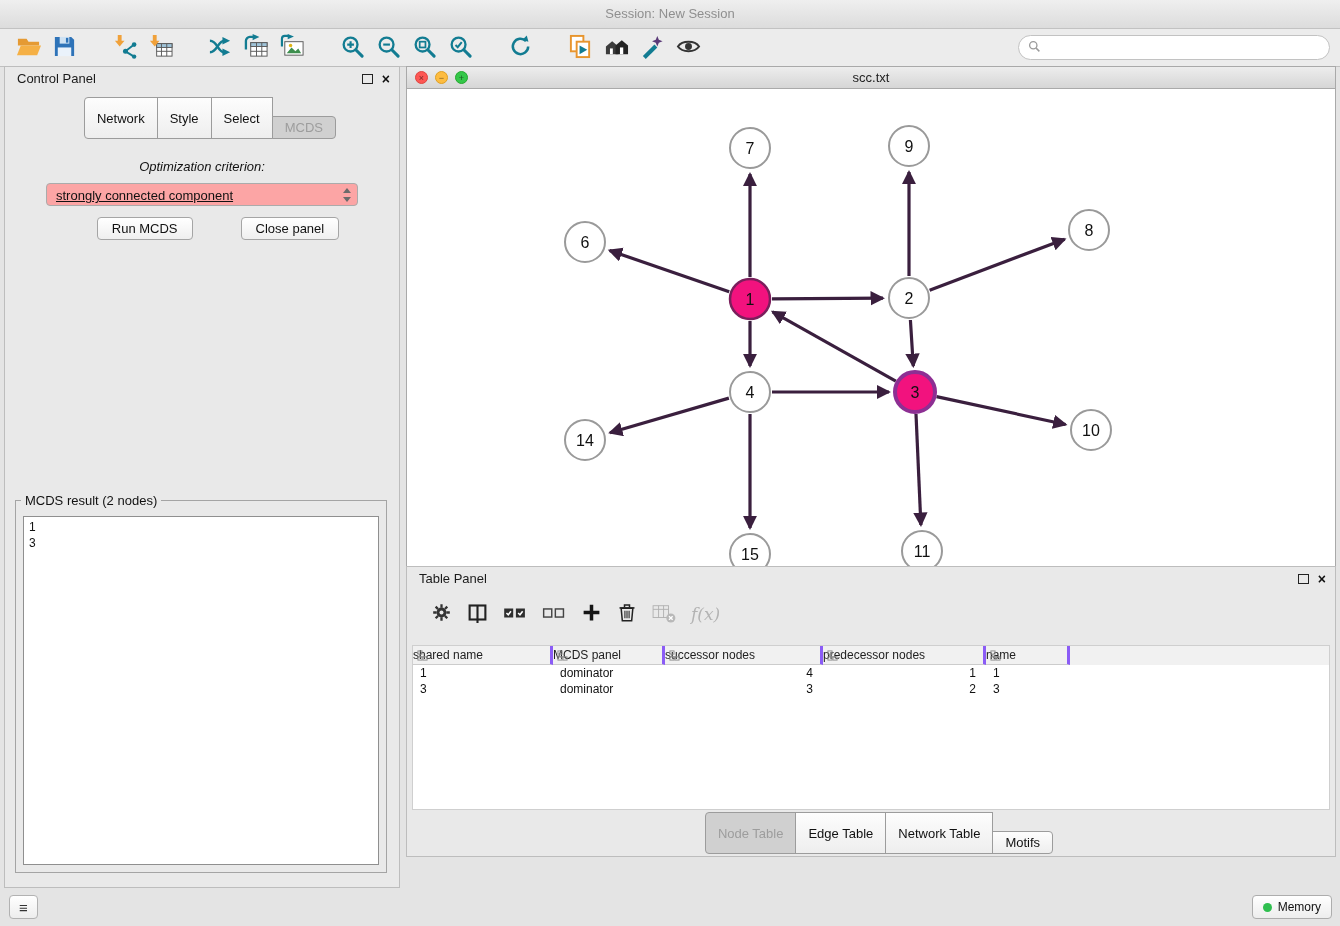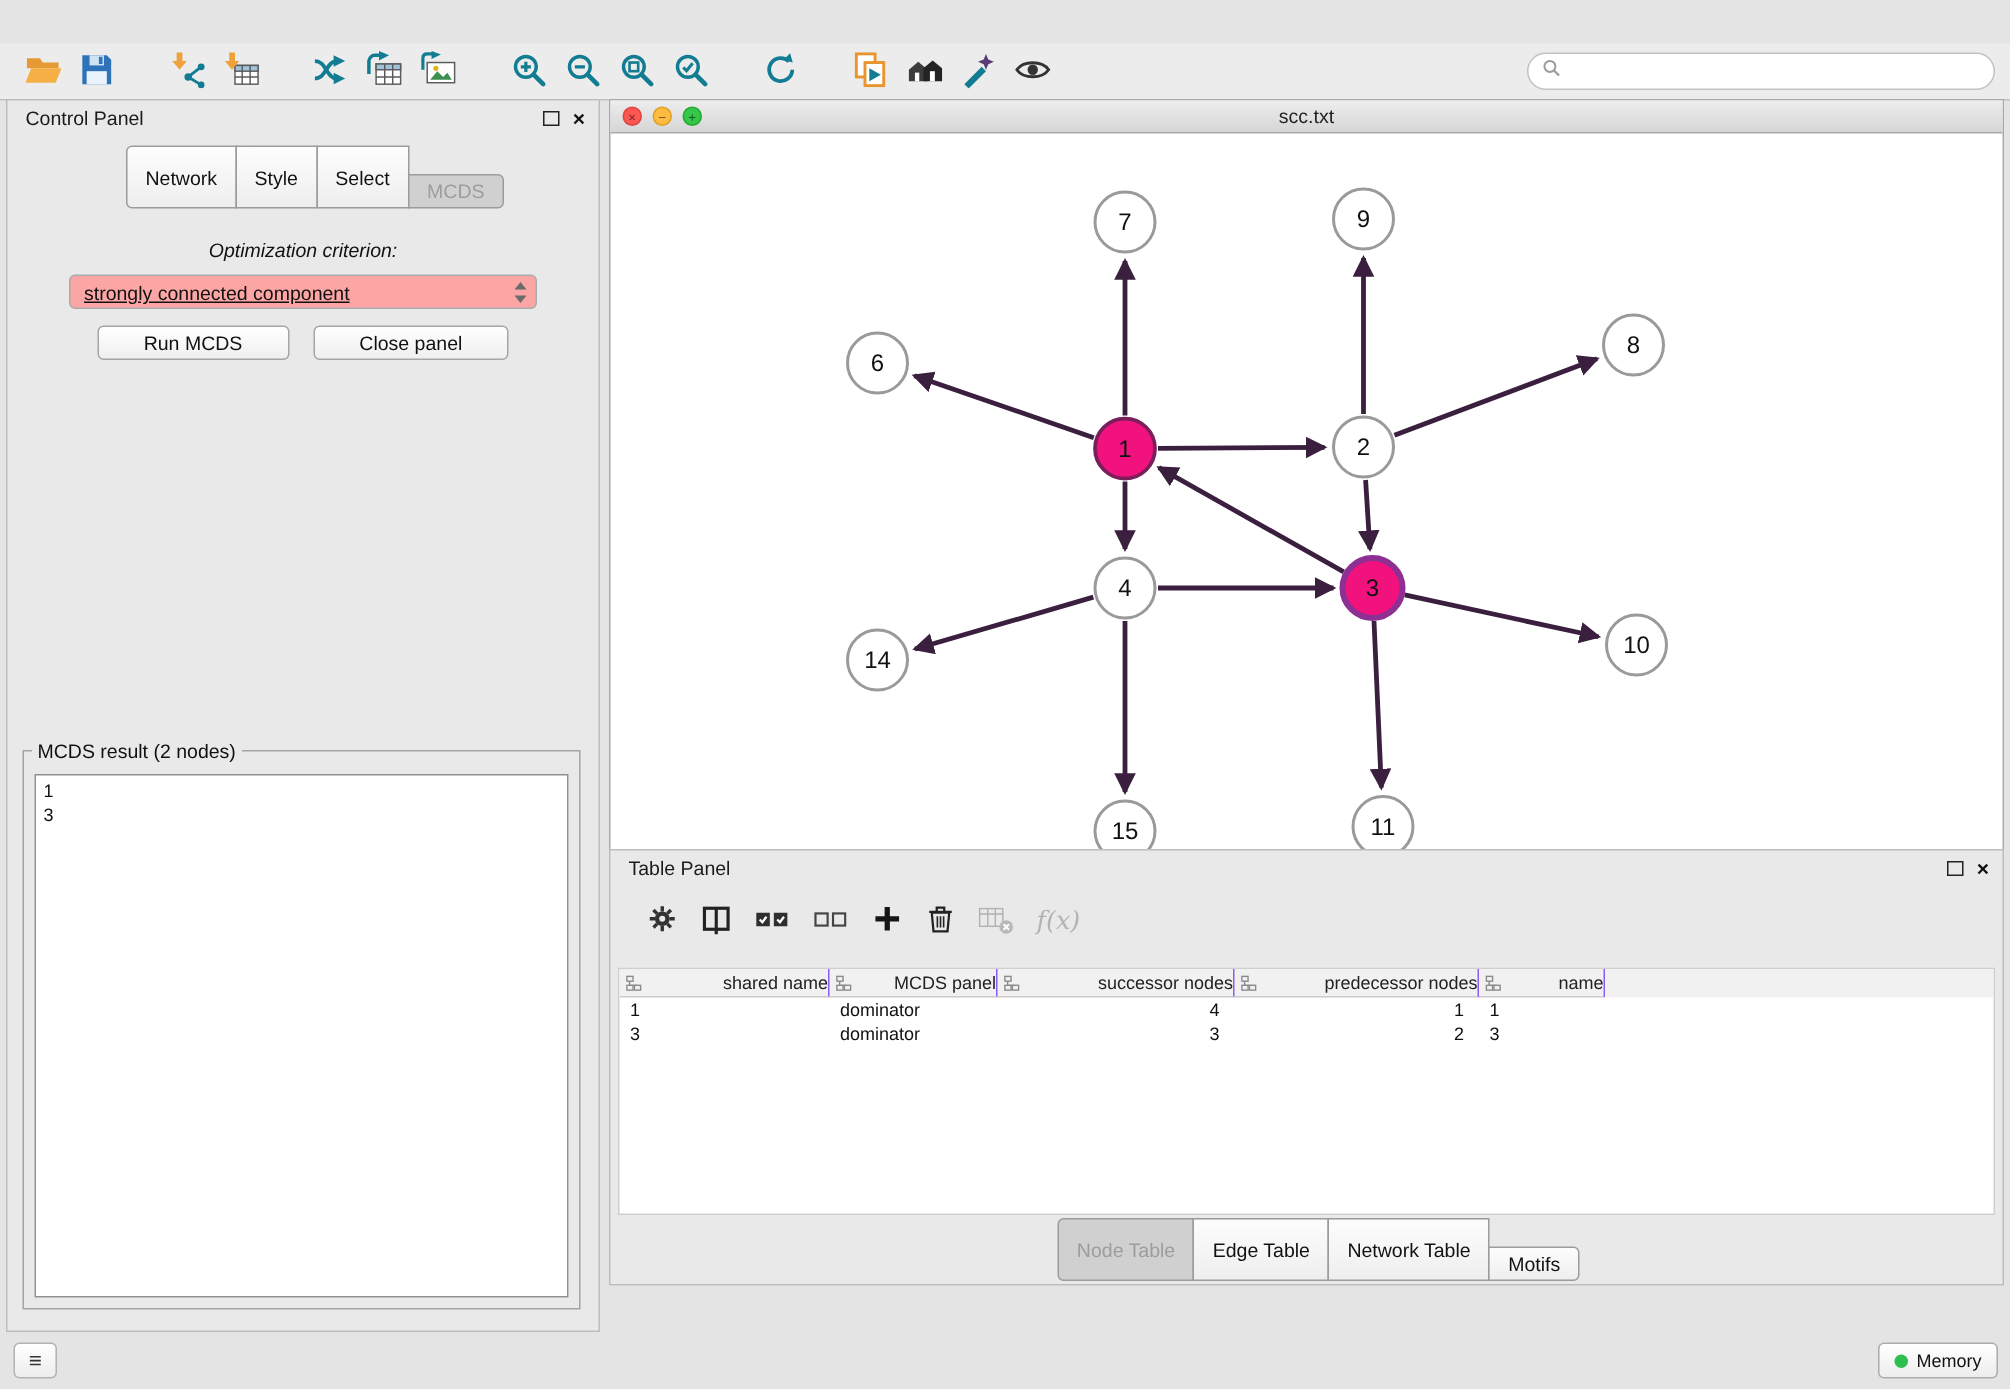--- a/index.html
+++ b/index.html
@@ -39,22 +39,22 @@
     background:linear-gradient(#fdfdfd,#eeeeee);border:1px solid #9c9c9c;margin-left:-1px;color:#111;}
   .tabbtn.first{border-radius:4px 0 0 4px;margin-left:16px;}
   .tabbtn.last{border-radius:0 4px 4px 0;margin-top:19px;}
   .tabbtn.active{background:#d0d0d0;color:#9d9d9d;}
   .opt-label{margin-top:20px;text-align:center;font-size:13px;color:#111;font-style:italic;}
   .select{width:312px;height:23px;margin:9px auto 0;background:#fca5a5;border:1px solid #ababab;
     border-radius:4px;position:relative;font-size:13px;line-height:23px;padding-left:9px;
     box-sizing:border-box;color:#111;text-decoration:underline;}
   .stepper{position:absolute;right:5px;top:3px;}
   .cp-buttons{margin-top:11px;display:flex;justify-content:center;gap:16px;}
-  .pushbtn{font-family:"Liberation Sans",sans-serif;font-size:13px;padding:3px 30px;
-    background:linear-gradient(#ffffff,#efefef);border:1px solid #a5a5a5;border-radius:4px;color:#111;}
+  .pushbtn{font-family:"Liberation Sans",sans-serif;font-size:13px;padding:3px 14px;
+    background:linear-gradient(#ffffff,#efefef);border:1px solid #a5a5a5;border-radius:4px;color:#111;margin-left:32px;}
   .result-box{position:absolute;left:10px;right:12px;top:426px;bottom:14px;margin:0;padding:0;
     border:1px solid #a4a4a4;}
   .result-box legend{font-size:13px;color:#111;margin-left:5px;padding:0 4px;}
   .result-list{position:absolute;left:7px;right:7px;top:8px;bottom:7px;background:#fff;
     border:1px solid #8f8f8f;font-size:12px;line-height:16px;padding:2px 5px;color:#111;}
 
   
   .network-window{position:absolute;left:406px;top:66px;width:930px;height:526px;
     background:#fff;border:1px solid #a9a9a9;box-sizing:border-box;}
   .net-titlebar{position:relative;height:21px;background:linear-gradient(#ededed,#d6d6d6);
@@ -72,22 +72,22 @@
   
   .table-panel{position:absolute;left:406px;top:566px;width:930px;height:291px;
     background:#e9e9e9;border:1px solid #bdbdbd;box-sizing:border-box;}
   .tp-toolbar{position:absolute;top:27px;left:0;right:0;height:40px;display:flex;
     align-items:center;gap:15px;padding-left:24px;}
   .tpbtn{background:none;border:none;padding:0;display:flex;align-items:center;}
   .fx{font-family:"DejaVu Serif","Liberation Serif",serif;font-style:italic;font-size:17px;color:#b3b3b3;}
   .table-wrap{position:absolute;left:5px;right:5px;top:78px;bottom:46px;background:#fff;
     border:1px solid #cfcfcf;overflow:hidden;}
   .thead{display:flex;height:19px;background:#f1f1f1;}
-  .th{position:relative;display:flex;align-items:center;justify-content:flex-end;font-size:12px;
-    color:#222;border-right:1px solid #8b5cf6;border-bottom:1px solid #cccccc;box-sizing:border-box;}
+  .th{position:relative;display:flex;align-items:center;justify-content:flex-start;font-size:12px;
+    color:#222;border-right:3px solid #8b5cf6;border-bottom:1px solid #cccccc;box-sizing:border-box;}
   .th .sort{position:absolute;left:4px;top:4px;}
   .tr{display:flex;height:16px;}
   .td{font-size:12px;line-height:16px;padding:0 10px 0 7px;box-sizing:border-box;color:#111;
     white-space:nowrap;overflow:hidden;}
   .td.right{text-align:right;}
   .tp-tabs{position:absolute;bottom:2px;left:0;right:0;display:flex;justify-content:center;}
 
   
   .statusbar{position:absolute;left:0;right:0;top:890px;height:36px;background:#e4e4e4;}
   .list-btn{position:absolute;left:9px;top:5px;width:29px;height:24px;background:linear-gradient(#fff,#ededed);
@@ -95,20 +95,23 @@
   .memory-btn{position:absolute;right:8px;top:5px;height:24px;display:flex;align-items:center;gap:6px;
     padding:0 10px;background:linear-gradient(#fff,#ededed);border:1px solid #adadad;border-radius:4px;
     font-size:12px;color:#111;box-sizing:border-box;}
   .dot{width:9px;height:9px;border-radius:50%;background:#2fbf4f;display:inline-block;}
 </style>
 </head>
 <body>
 
 <div class="app">
 
+  <div class="titlebar">
+    <span>Session: New Session</span>
+  </div>
 
   <div class="toolbar">
     <button class="toolbtn">
       <span><svg viewBox="0 0 26 26" width="25" height="25">
             <path d="M2 5h9l2 3h11v4H2z" fill="#e59a33"></path>
             <path d="M5 12h21l-4 10H1z" fill="#f5b045"></path>
           </svg></span>
     </button>
     <button class="toolbtn">
       <span><svg viewBox="0 0 26 26" width="25" height="25">

